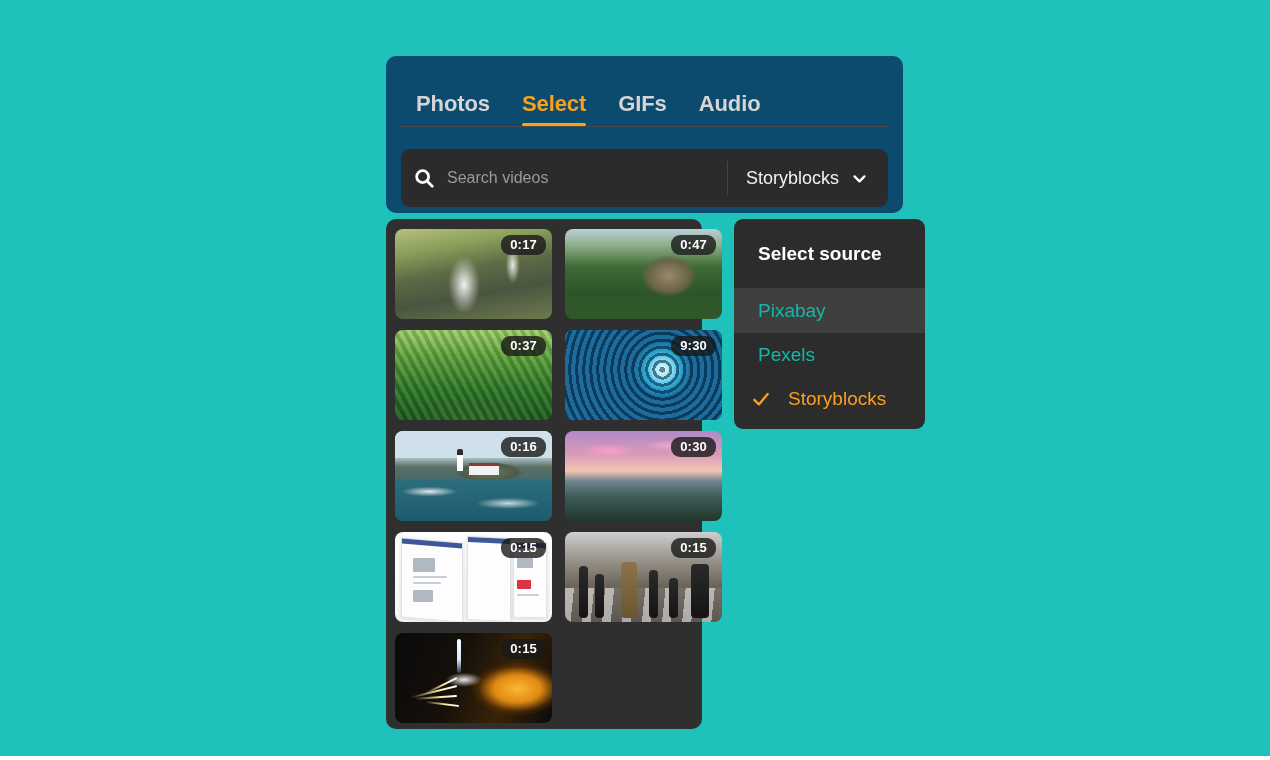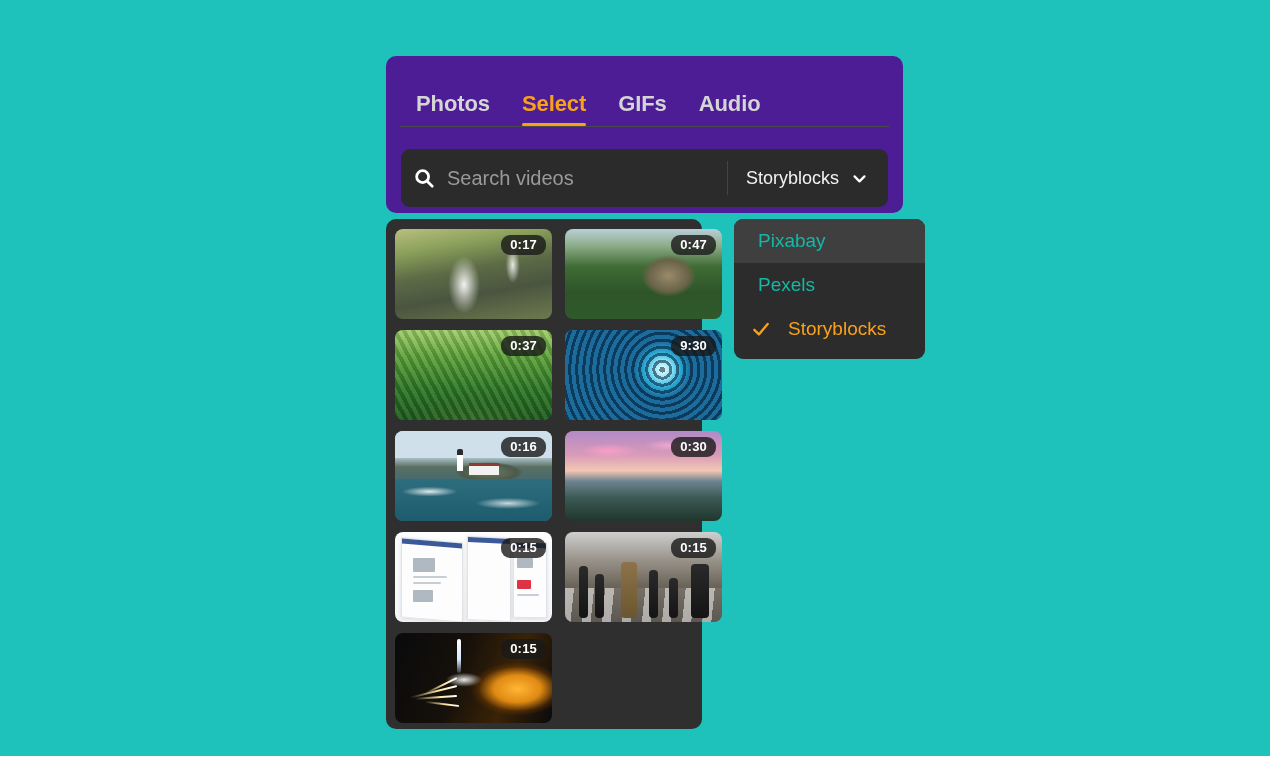--- a/index.html
+++ b/index.html
@@ -18,21 +18,21 @@
     left: 0; bottom: 0;
     width: 1270px; height: 4px;
     background: #ffffff;
   }
 
   
   .top-panel {
     position: absolute;
     left: 386px; top: 56px;
     width: 517px; height: 157px;
-    background: #4c1d95;
+    background: #0c4a6e;
     border-radius: 10px;
   }
   .tabs {
     position: absolute;
     left: 14px; top: 12px;
     width: 489px; height: 58px;
     display: flex;
     align-items: flex-start;
   }
   .tab {
@@ -81,21 +81,21 @@
     flex: none;
     color: #ffffff;
   }
   .search-input {
     flex: 1 1 auto;
     height: 100%;
     background: transparent;
     border: none;
     outline: none;
     color: #e8e8e8;
-    font-size: 20px;
+    font-size: 16px;
     font-family: "Liberation Sans", sans-serif;
     padding: 0;
   }
   .search-input::placeholder { color: #9a9a9a; }
   .source-sep {
     width: 1px; height: 34px;
     background: #444444;
     flex: none;
   }
   .source-select {
@@ -432,20 +432,21 @@
         <span class="streak" style="left:26px;top:44px;width:36px;transform:rotate(-26deg)"></span>
         <span class="streak" style="left:30px;top:72px;width:34px;transform:rotate(7deg)"></span>
       </div>
       <span class="badge">0:15</span>
     </div>
 
   </div>
 </div>
 
 <div class="menu">
+  <div class="menu-title">Select source</div>
 
   <div class="menu-item hover">
     <span>Pixabay</span>
   </div>
 
   <div class="menu-item">
     <span>Pexels</span>
   </div>
 
   <div class="menu-item selected">

